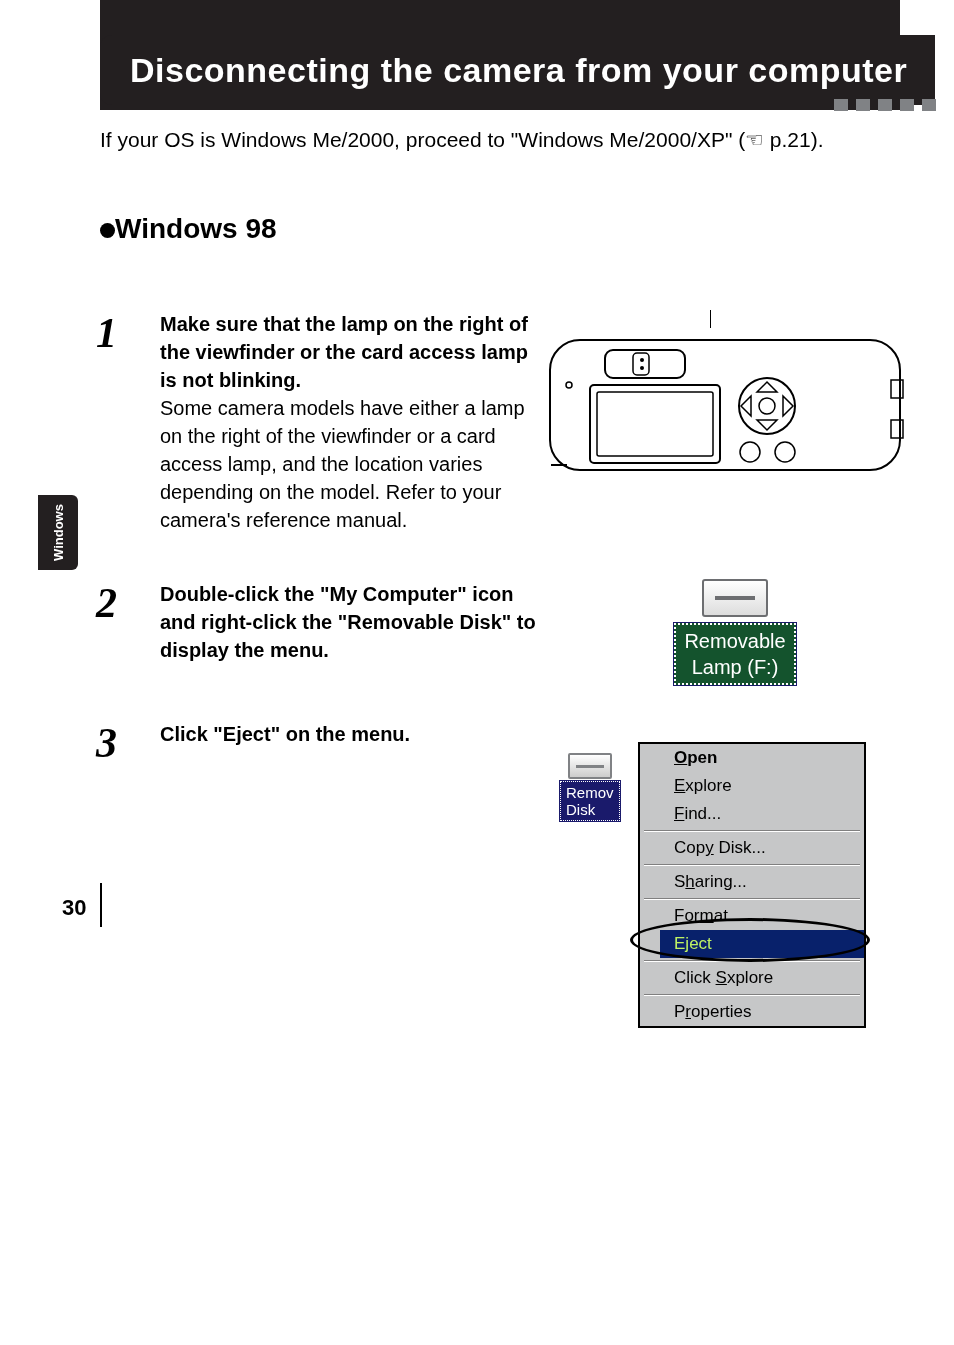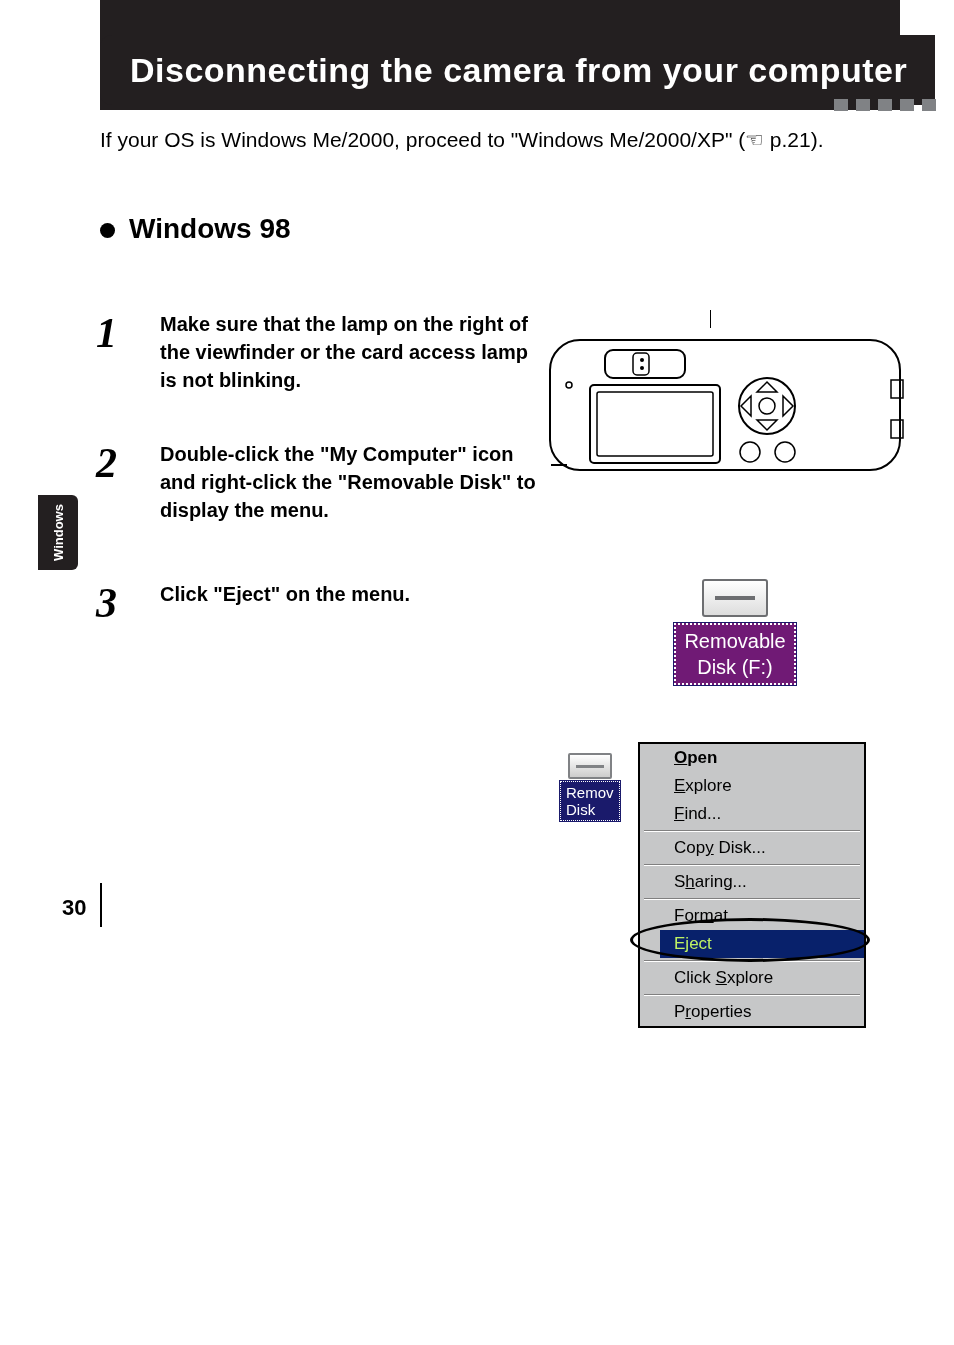--- a/index.html
+++ b/index.html
@@ -8,21 +8,21 @@
   .black-bar { position: absolute; top: 0; left: 100px; width: 800px; height: 110px; background: #231f20; }
   .title-band { position: absolute; top: 35px; left: 100px; width: 850px; height: 70px; background: #231f20; border-radius: 12px 12px 12px 12px; display: flex; align-items: center; padding-left: 30px; }
   .title-band::after { content:""; position:absolute; left:835px; top:0; width:15px; height:70px; background:#fff;}
   .title-text { color: #fff; font-weight: 800; font-size: 34px; letter-spacing: 0.5px; }
   .dots { position: absolute; top: 99px; right: 18px; display: flex; gap: 8px; }
   .dots span { width: 14px; height: 12px; background: #808285; display: inline-block; }
 
   .intro { position: absolute; top: 125px; left: 100px; width: 790px; font-size: 21px; line-height: 1.45; }
   .hand-icon { display: inline-block; transform: scaleX(-1); }
 
-  .section-head { position: absolute; top: 213px; left: 100px; font-size: 28px; font-weight: 700; display: flex; align-items: center; gap: 14px; }
+  .section-head { position: absolute; top: 213px; left: 100px; font-size: 28px; font-weight: 700; display: flex; align-items: center; }
   .bullet-round { width: 15px; height: 15px; background: #000; border-radius: 50%; display: inline-block; margin-top:2px;}
 
   .side-tab { position: absolute; top: 495px; left: 38px; width: 40px; height: 75px; background: #231f20; border-radius: 0 6px 6px 0; color: #fff; font-size: 13px; display: flex; align-items: center; justify-content: center; }
   .side-tab span { transform: rotate(-90deg); white-space: nowrap; font-weight:700; }
 
   .steps { position: absolute; top: 310px; left: 96px; width: 800px; }
   .step { display: flex; gap: 28px; margin-bottom: 46px; }
   .stepnum { font-family: "Times New Roman", Times, serif; font-style: italic; font-weight: 700; font-size: 42px; width: 36px; flex: 0 0 36px; line-height: 1; padding-top:2px;}
   .step-body { flex: 1; font-size: 20px; line-height: 1.4; padding-right: 360px; }
   .step-body .bold { font-weight: 700; }
@@ -30,21 +30,21 @@
   
   .camera-wrap { position: absolute; top: 310px; left: 545px; width: 370px; }
   .lamp-label { text-align: center; font-size: 20px; margin-bottom: 4px; margin-left:-130px;}
   .lamp-line { width:1px; height:18px; background:#000; margin:0 auto 2px; margin-left:165px;}
   .camera-svg { display:block; }
 
   
   .disk-icon-wrap { position: absolute; top: 579px; left: 635px; width:200px; text-align:center;}
   .drive-icon { width: 66px; height: 38px; border: 2px solid #6d6e71; border-radius: 3px; margin: 0 auto 6px; display:flex; align-items:center; justify-content:center; background: linear-gradient(#fff,#ddd);}
   .drive-slot { width: 40px; height: 4px; background:#6d6e71; }
-  .disk-label { background:#701a75; color:#fff; padding: 3px 8px; font-size: 20px; line-height:1.3; border:2px dotted #fff; outline:1px solid #1a1a6b; display:inline-block;}
+  .disk-label { background:#14532d; color:#fff; padding: 3px 8px; font-size: 20px; line-height:1.3; border:2px dotted #fff; outline:1px solid #1a1a6b; display:inline-block;}
 
   
   .context-wrap { position: absolute; top: 742px; left: 560px; width: 320px; }
   .drive-mini { width: 44px; height: 26px; border:2px solid #808285; border-radius:2px; background:linear-gradient(#fff,#ccc); margin-bottom:2px; margin-left:8px; display:flex; align-items:center; justify-content:center;}
   .drive-mini-slot { width:28px; height:3px; background:#808285;}
   .sel-label { background:#1a1a6b; color:#fff; font-size:15px; padding:2px 5px; border:1.5px dotted #fff; outline:1px solid #1a1a6b; display:inline-block; margin-left:0;}
   .menu-flex { display:flex; align-items:flex-start; gap:0;}
   .left-icon { width:78px; padding-top:11px;}
   .menu { width: 228px; border: 2px solid #000; background: #c6c7c8; font-family: "MS Sans Serif", Arial, sans-serif; font-size: 17px; }
   .menu-item { padding: 4px 14px; border: none; margin-left: 20px; }
@@ -85,20 +85,21 @@
   <div class="side-tab">
     <span>Windows</span>
   </div>
 
   <div class="steps">
 
     <div class="step">
       <div class="stepnum">1</div>
       <div class="step-body">
         <span class="bold">Make sure that the lamp on the right of the viewfinder or the card access lamp is not blinking.</span><br>
+        <span>Some camera models have either a lamp on the right of the viewfinder or a card access lamp, and the location varies depending on the model. Refer to your camera's reference manual.</span>
       </div>
     </div>
 
     <div class="step" style="margin-top:16px;">
       <div class="stepnum">2</div>
       <div class="step-body">
         <span class="bold">Double-click the "My Computer" icon and right-click the "Removable Disk" to display the menu.</span>
       </div>
     </div>
 
@@ -135,21 +136,21 @@
       <line x1="6" y1="135" x2="22" y2="135" stroke="#000" stroke-width="2"></line>
     </svg>
   </div>
 
   <div class="disk-icon-wrap">
     <div class="drive-icon">
         <div class="drive-slot"></div>
       </div>
     <div class="disk-label">
       <span>Removable</span><br>
-      <span>Disk (F:)</span>
+      <span>Lamp (F:)</span>
     </div>
   </div>
 
   <div class="context-wrap">
     <div class="menu-flex">
       <div class="left-icon">
         <div class="drive-mini">
             <div class="drive-mini-slot"></div>
           </div>
         <div class="sel-label">

